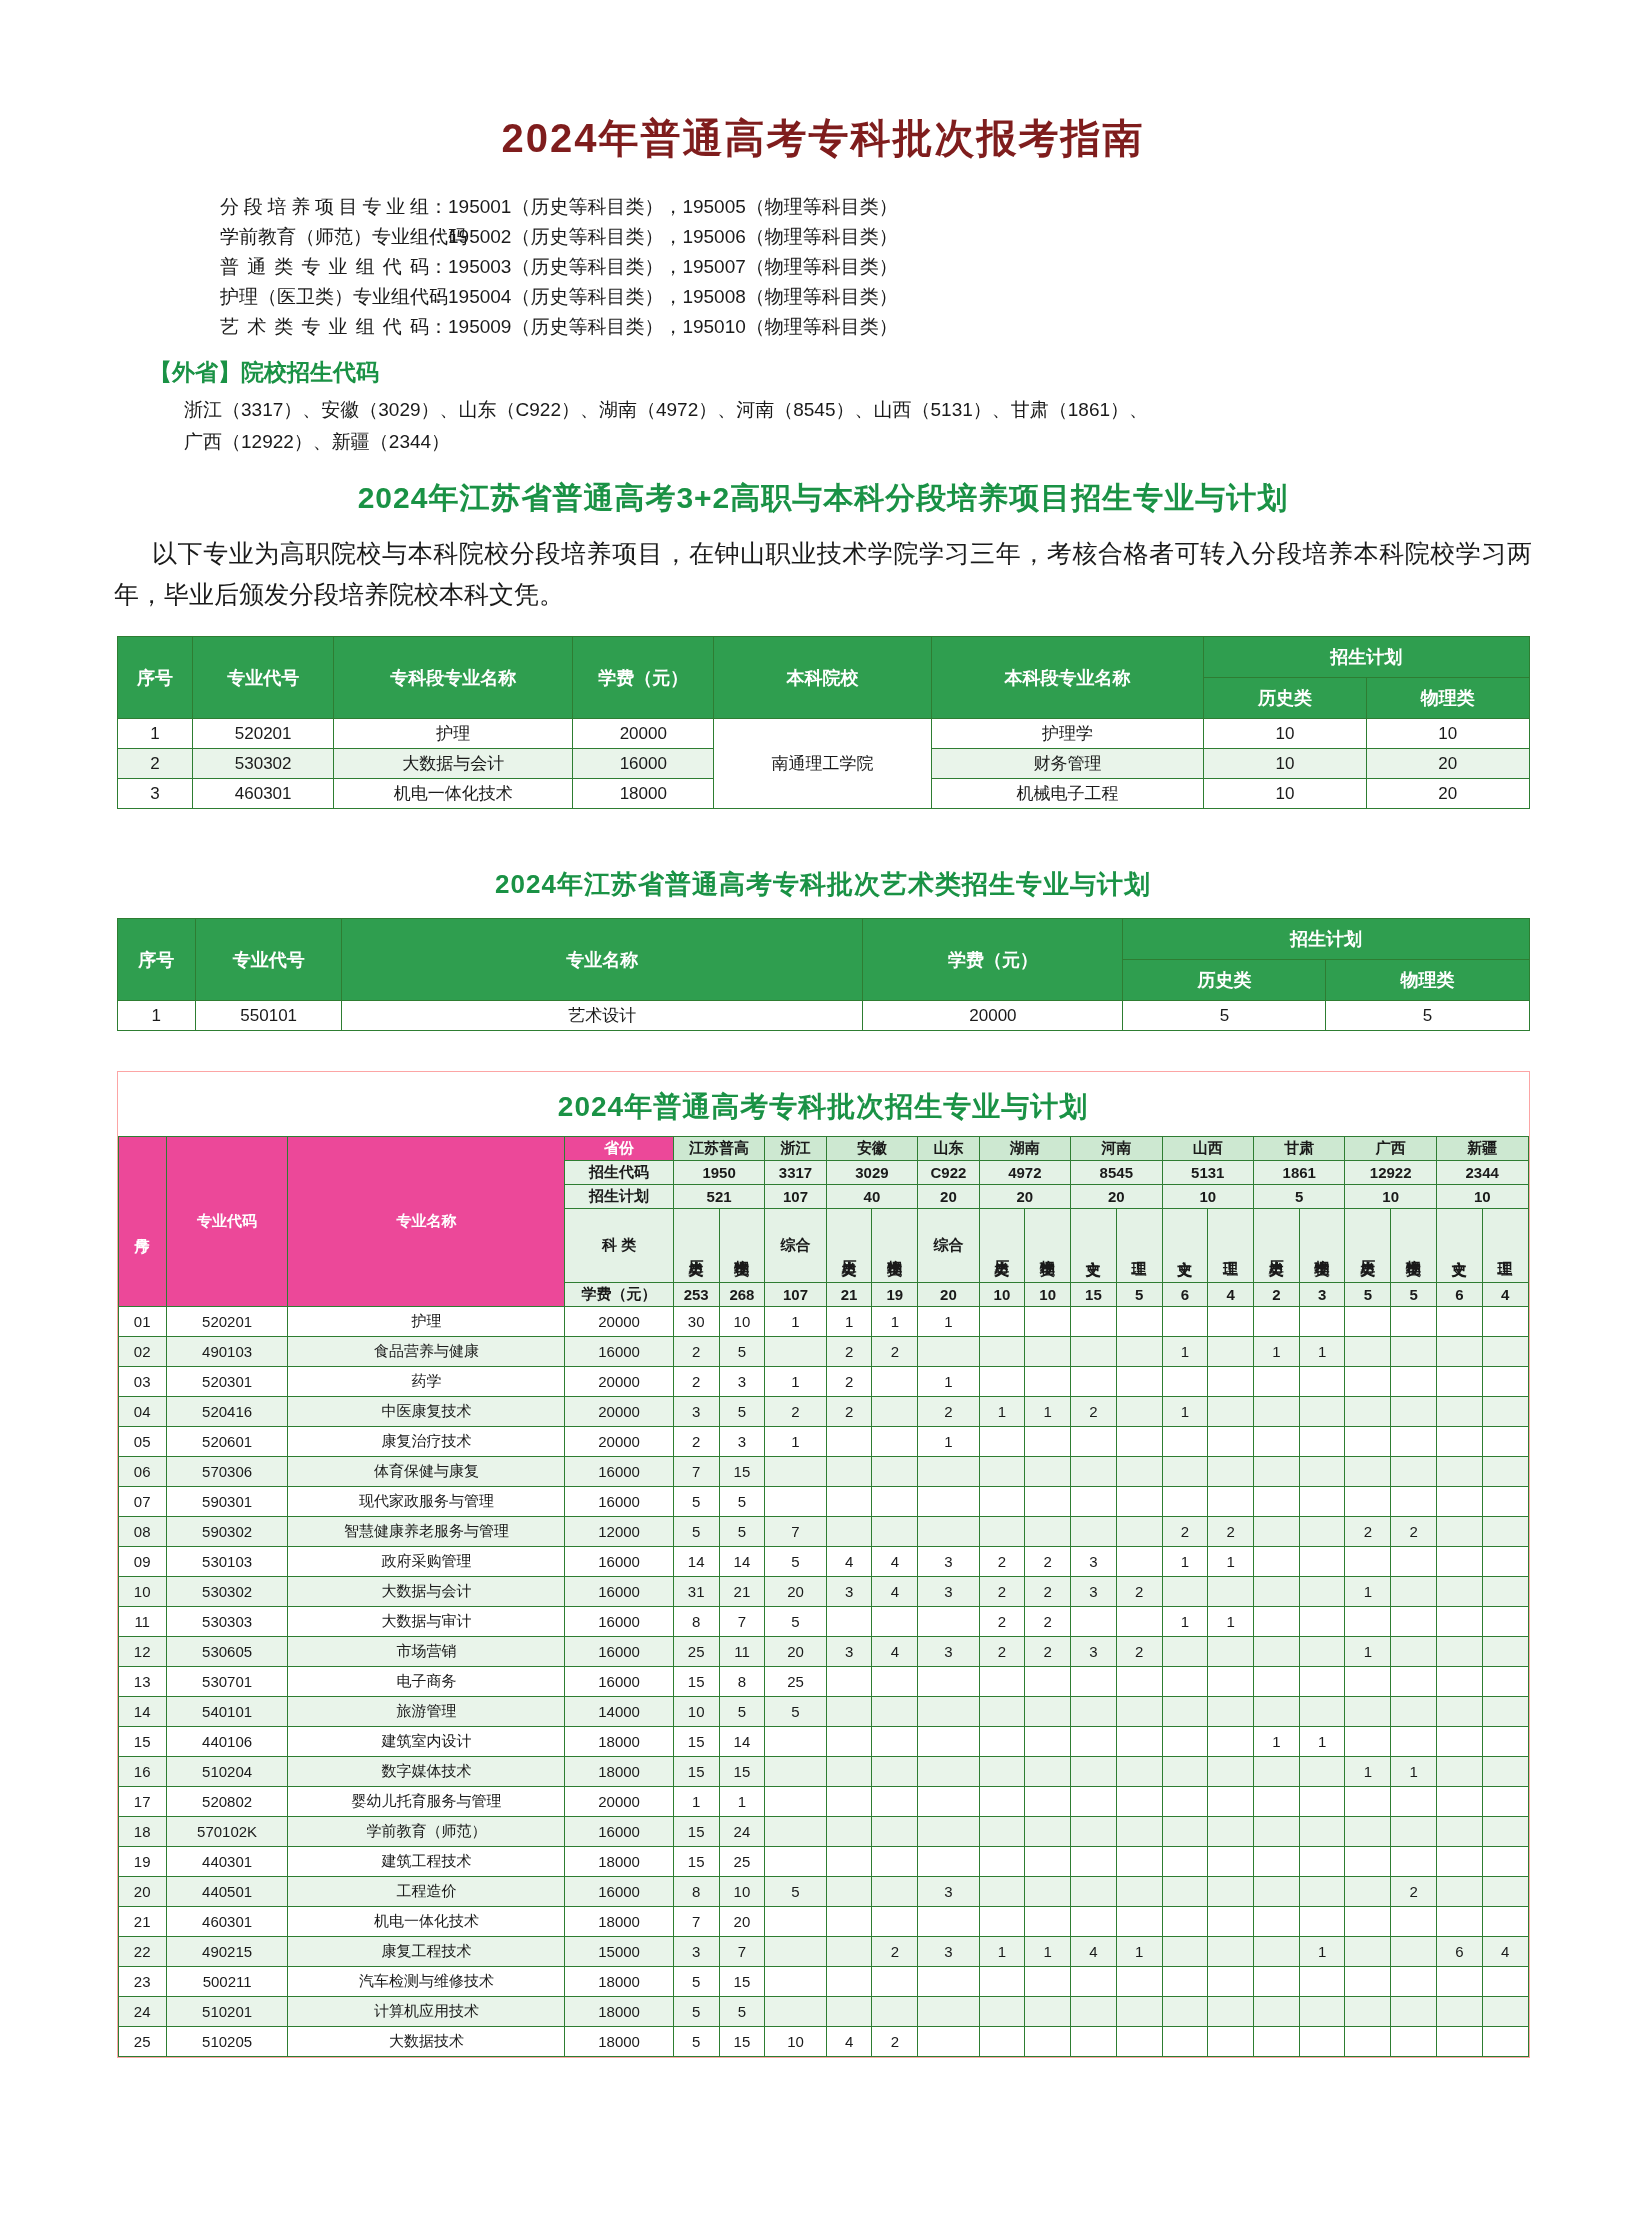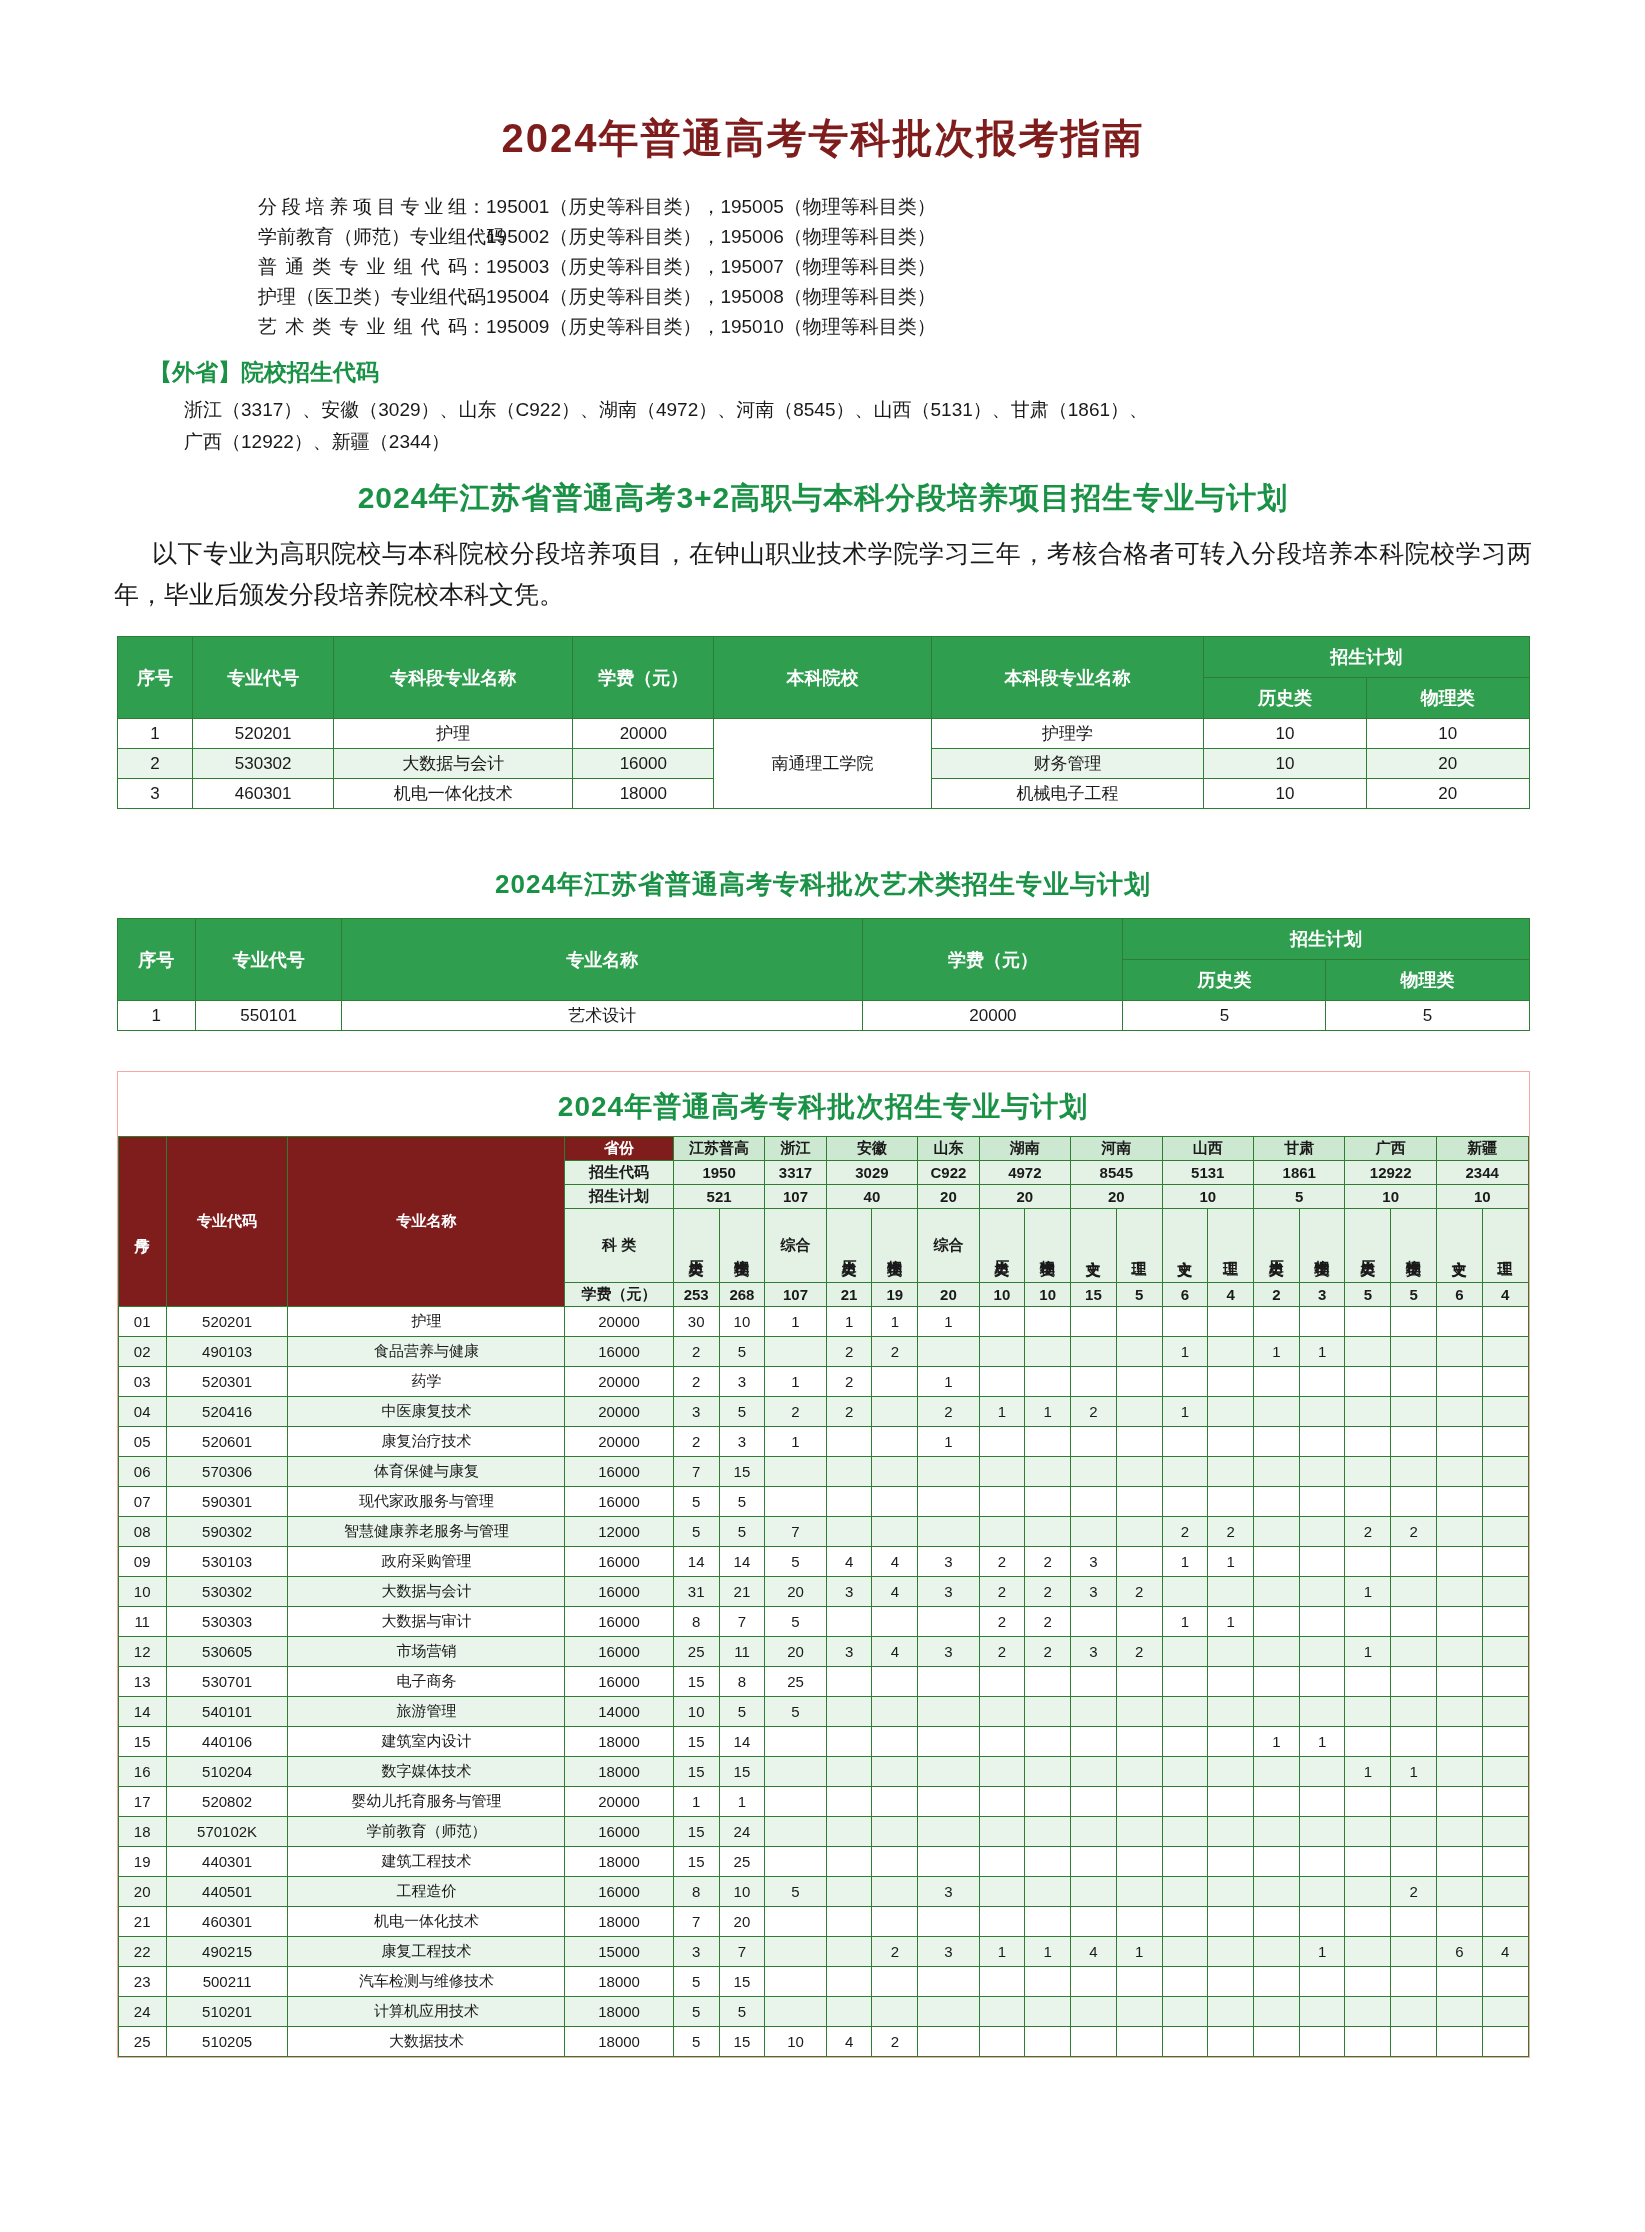--- a/index.html
+++ b/index.html
@@ -28,21 +28,21 @@
     letter-spacing:1px;
   }
   .sec-title.t1{font-size:30px;margin-top:21px;}
   .sec-title.t2{font-size:26px;margin-top:58px;}
   .sec-title.t3{font-size:28px;margin-top:16px;margin-bottom:10px;}
 
   
   .codes{margin:26px 0 0 149px;font-size:19px;line-height:1.58;}
   .codes .head{color:#1a9245;font-weight:bold;font-size:23px;margin-bottom:4px;}
   .codes .head2{color:#1a9245;font-weight:bold;font-size:23px;margin:12px 0 4px 0;}
-  .codes .row{margin-left:109px;white-space:nowrap;}
+  .codes .row{margin-left:71px;white-space:nowrap;}
   .codes .row .lbl{display:inline-block;width:209px;text-align:justify;text-align-last:justify;}
   .codes .prov{margin-left:35px;line-height:1.65;}
   .codes .prov .l2{display:block;}
 
   .intro{
     margin:14px 114px 0 114px;
     font-size:25px;
     line-height:1.62;
     text-indent:38px;
     text-align:justify;
@@ -80,21 +80,21 @@
     padding:0;
   }
   .plan{width:100%;border-collapse:collapse;}
   .plan td,.plan th{
     border:1px solid #2e7d32;
     font-size:15px;
     text-align:center;
     color:#1a1a1a;
     padding:2px 1px;
   }
-  .plan .hd{background:#7f1d1d;color:#fff;font-weight:bold;}
+  .plan .hd{background:#ec4899;color:#fff;font-weight:bold;}
   .plan .hd2{background:#cde8d1;font-weight:bold;}
   .plan .hd3{background:#e4f2e6;font-weight:bold;}
   .plan .vert{
     writing-mode:vertical-rl;
     text-orientation:upright;
     letter-spacing:1px;
     line-height:1.05;
     white-space:nowrap;
     margin:0 auto;
     display:inline-block;

